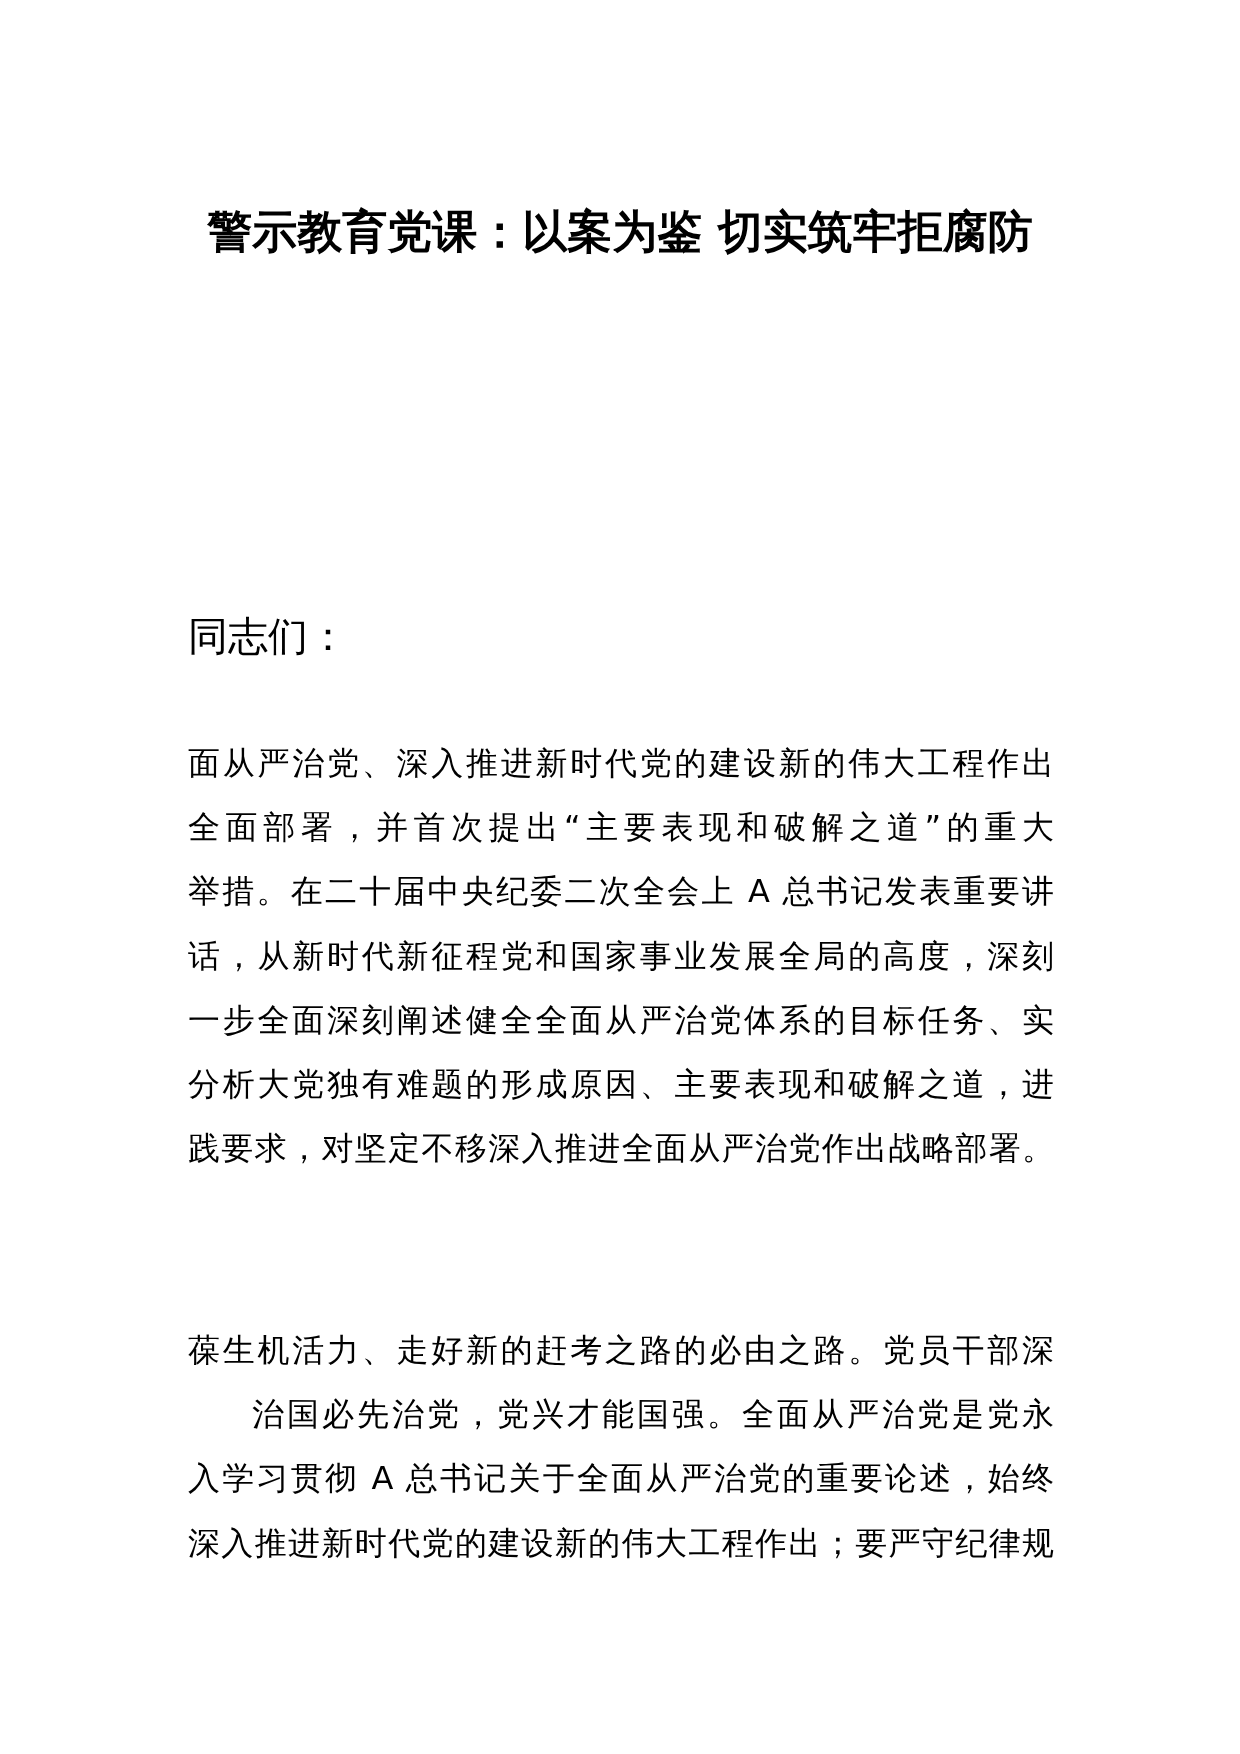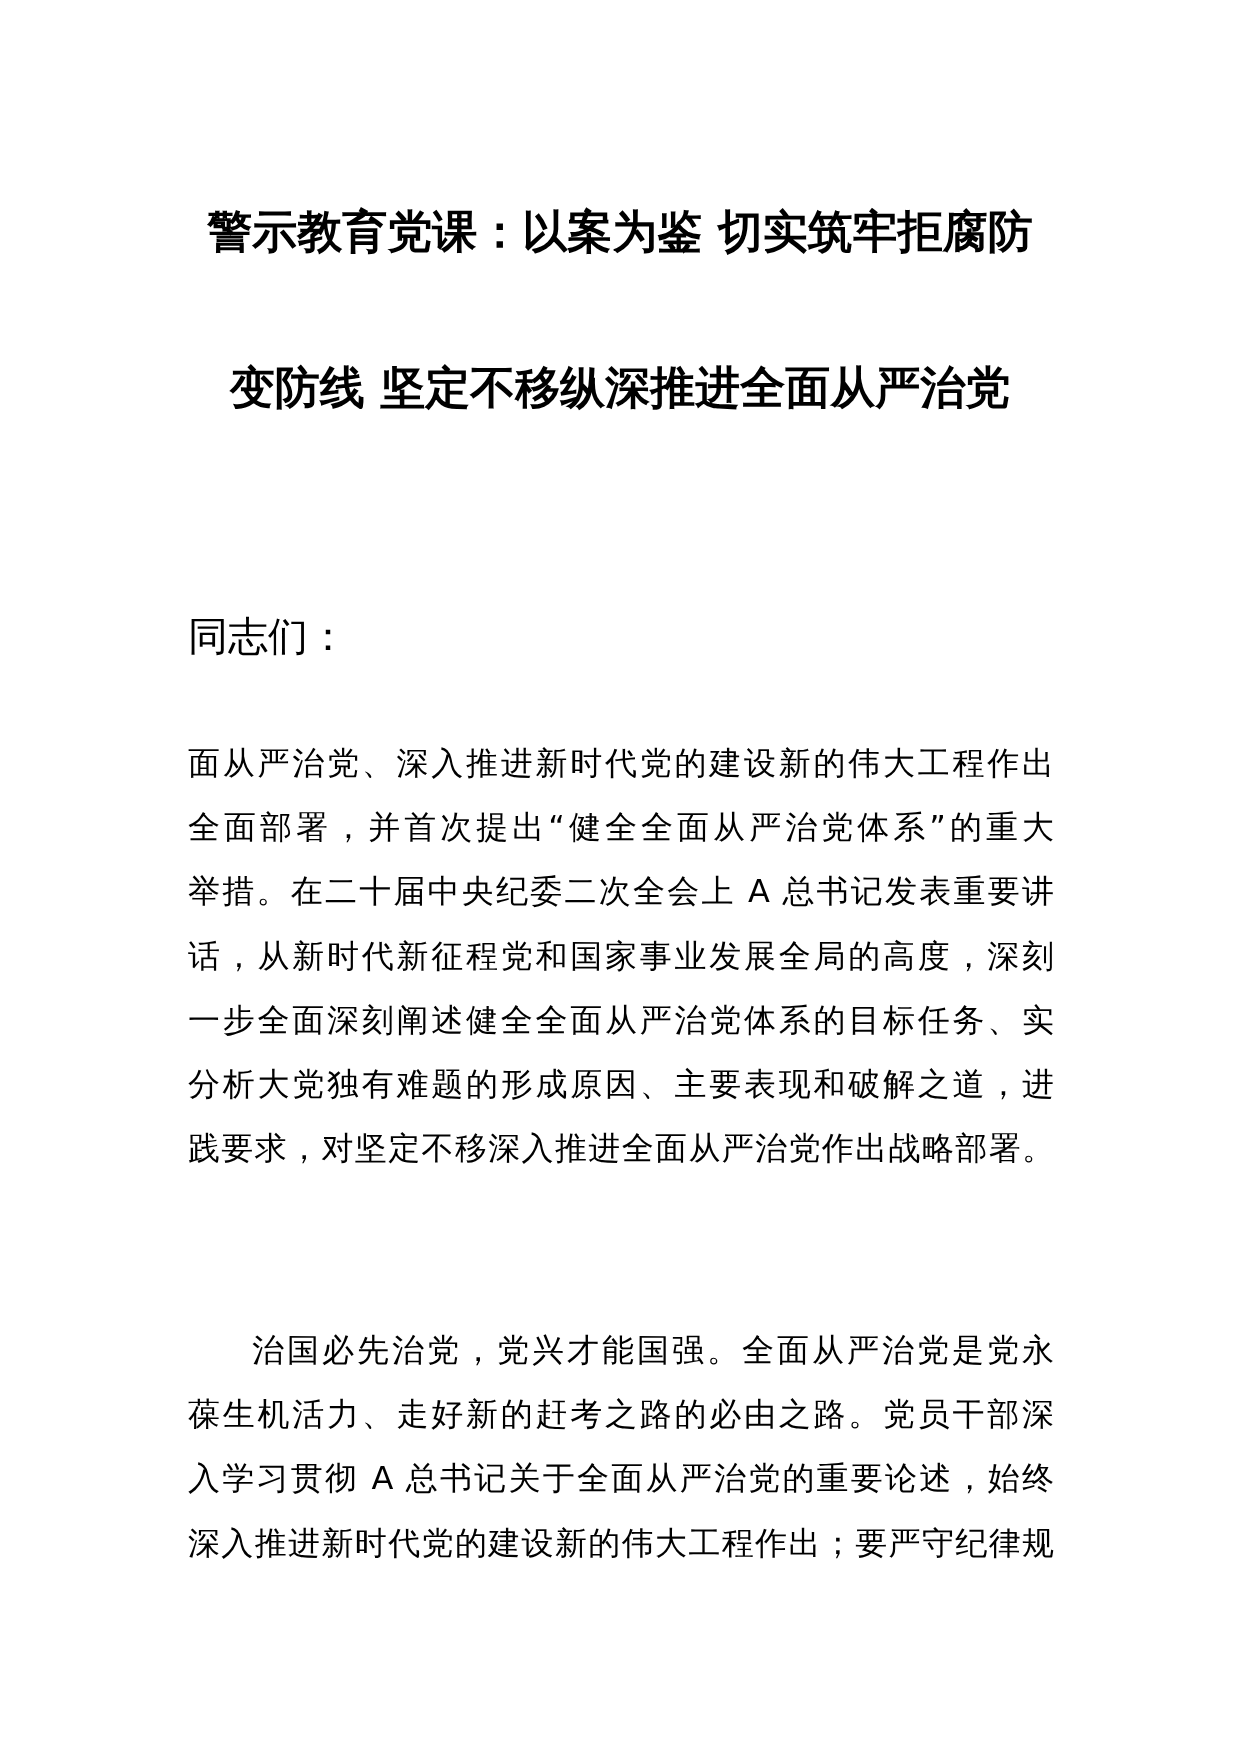--- a/index.html
+++ b/index.html
@@ -26,33 +26,32 @@
   .para .line { display: block; height: 64.2px; white-space: nowrap; text-align-last: justify; text-align: justify; }
   .para .line.indent { padding-left: 64px; }
   .p1 { top: 731px; }
   .p2 { top: 1318px; }
 </style>
 </head>
 <body>
 
 <div class="page">
   <div class="title-line t1">警示教育党课：以案为鉴 切实筑牢拒腐防</div>
-  <div class="title-line t2">变防线 坚定不移纵深推进全面从严治党</div>
 
   <div class="salutation">同志们：</div>
 
   <div class="para p1">
     <span class="line">面从严治党、深入推进新时代党的建设新的伟大工程作出</span>
-    <span class="line">全面部署，并首次提出“健全全面从严治党体系”的重大</span>
+    <span class="line">全面部署，并首次提出“主要表现和破解之道”的重大</span>
     <span class="line">举措。在二十届中央纪委二次全会上 A 总书记发表重要讲</span>
     <span class="line">话，从新时代新征程党和国家事业发展全局的高度，深刻</span>
     <span class="line">一步全面深刻阐述健全全面从严治党体系的目标任务、实</span>
     <span class="line">分析大党独有难题的形成原因、主要表现和破解之道，进</span>
     <span class="line">践要求，对坚定不移深入推进全面从严治党作出战略部署。</span>
   </div>
 
   <div class="para p2">
+    <span class="line">葆生机活力、走好新的赶考之路的必由之路。党员干部深</span>
     <span class="line indent">治国必先治党，党兴才能国强。全面从严治党是党永</span>
-    <span class="line">葆生机活力、走好新的赶考之路的必由之路。党员干部深</span>
     <span class="line">入学习贯彻 A 总书记关于全面从严治党的重要论述，始终</span>
     <span class="line">深入推进新时代党的建设新的伟大工程作出；要严守纪律规</span>
   </div>
 </div>
 
 </body></html>

